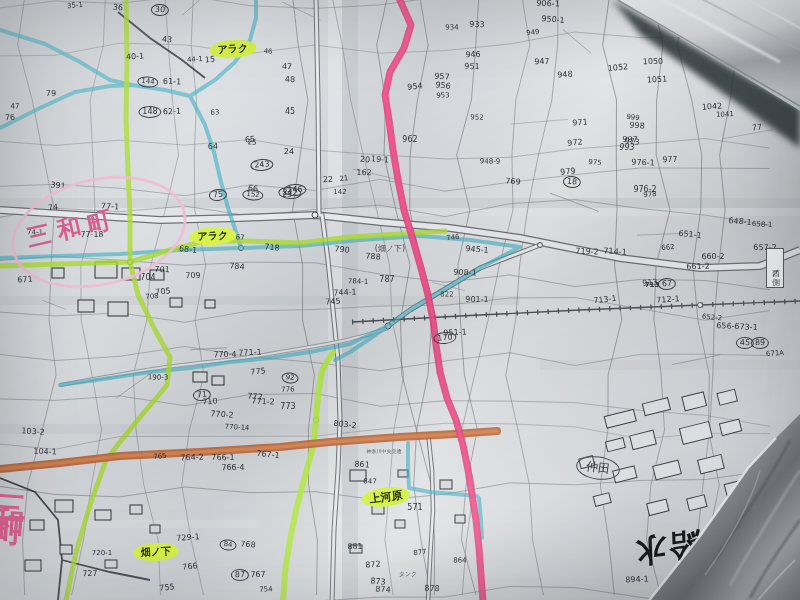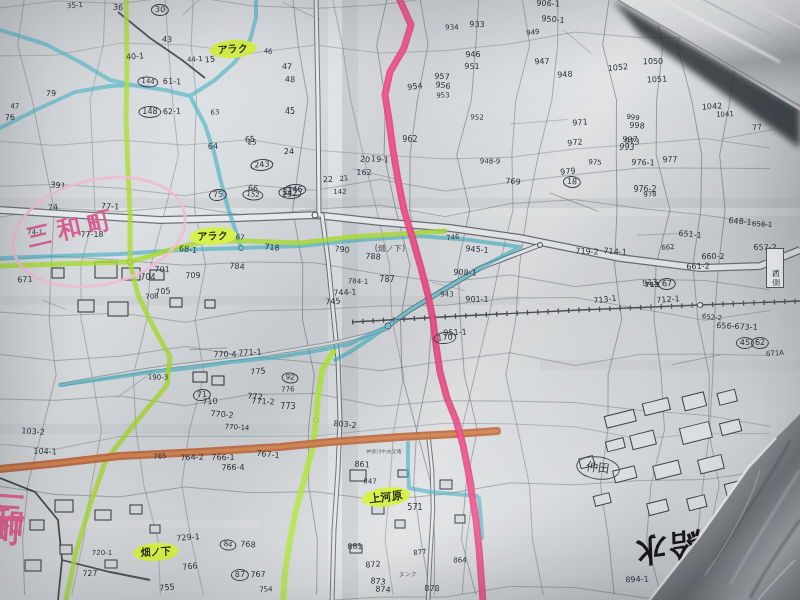--- a/index.html
+++ b/index.html
@@ -362,34 +362,34 @@
       <span class="pnum" style="left: 690px; top: 235px; --r: 6deg;">651-1</span>
       <span class="pnum" style="left: 615px; top: 252px; --r: 4deg;">714-1</span>
       <span class="pnum" style="left: 587px; top: 252px; --r: 2deg;">719-2</span>
       <span class="pnum small" style="left: 652px; top: 285px; font-weight: bold; --r: 0deg;">713</span>
       <span class="pnum circ" style="left: 667px; top: 284px; --r: -2deg;">67</span>
       <span class="pnum" style="left: 668px; top: 300px; --r: -4deg;">712-1</span>
       <span class="pnum" style="left: 605px; top: 300px; --r: -6deg;">713-1</span>
       <span class="pnum small" style="left: 712px; top: 318px; --r: 5deg;">652-2</span>
       <span class="pnum" style="left: 737px; top: 327px; --r: 3deg;">656-673-1</span>
       <span class="pnum circ" style="left: 745px; top: 343px; --r: 1deg;">45</span>
-      <span class="pnum circ" style="left: 760px; top: 343px; --r: -1deg;">62</span>
+      <span class="pnum circ" style="left: 760px; top: 343px; --r: -1deg;">89</span>
       <span class="pnum small" style="left: 775px; top: 354px; --r: -3deg;">671A</span>
       <span class="pnum" style="left: 650px; top: 283px; --r: -5deg;">913</span>
       <span class="pnum" style="left: 342px; top: 250px; --r: 6deg;">790</span>
       <span class="pnum" style="left: 373px; top: 257px; --r: 4deg;">788</span>
       <span class="pnum small" style="left: 358px; top: 282px; --r: 2deg;">784-1</span>
       <span class="pnum" style="left: 387px; top: 280px; --r: 0deg;">787</span>
       <span class="pnum" style="left: 345px; top: 293px; --r: -2deg;">744-1</span>
       <span class="pnum" style="left: 333px; top: 302px; --r: -4deg;">745</span>
       <span class="pnum small" style="left: 453px; top: 238px; --r: -6deg;">746</span>
       <span class="pnum" style="left: 477px; top: 250px; --r: 5deg;">945-1</span>
       <span class="pnum" style="left: 465px; top: 273px; --r: 3deg;">908-1</span>
       <span class="pnum" style="left: 477px; top: 300px; --r: 1deg;">901-1</span>
-      <span class="pnum small" style="left: 447px; top: 295px; --r: -1deg;">943</span>
+      <span class="pnum small" style="left: 447px; top: 295px; --r: -1deg;">822</span>
       <span class="pnum" style="left: 455px; top: 333px; --r: -3deg;">951-1</span>
       <span class="pnum circ" style="left: 445px; top: 338px; --r: -5deg;">170</span>
       <span class="pnum" style="left: 188px; top: 250px; --r: 6deg;">68-1</span>
       <span class="pnum small" style="left: 240px; top: 238px; --r: 4deg;">67</span>
       <span class="pnum" style="left: 162px; top: 270px; --r: 2deg;">701</span>
       <span class="pnum" style="left: 148px; top: 278px; --r: 0deg;">704</span>
       <span class="pnum" style="left: 193px; top: 276px; --r: -2deg;">709</span>
       <span class="pnum small" style="left: 152px; top: 297px; --r: -4deg;">708</span>
       <span class="pnum" style="left: 163px; top: 292px; --r: -6deg;">705</span>
       <span class="pnum" style="left: 272px; top: 248px; --r: 5deg;">718</span>

